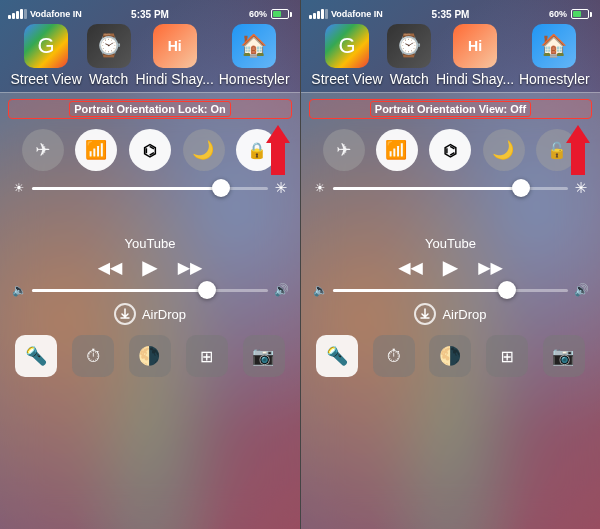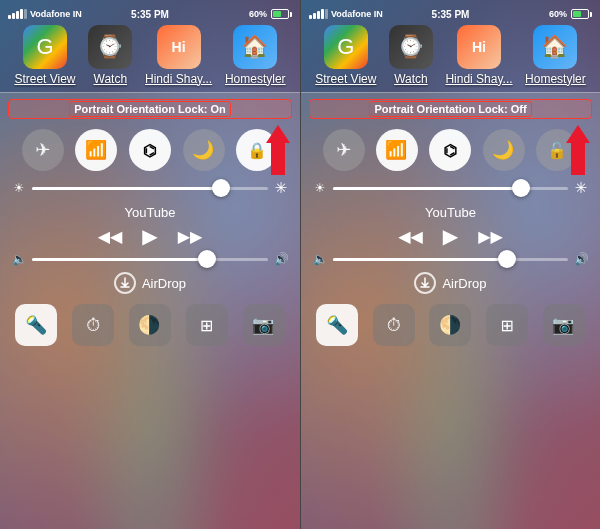--- a/index.html
+++ b/index.html
@@ -141,25 +141,24 @@
       border-radius: 10px;
       display: flex;
       align-items: center;
       justify-content: center;
       font-size: 20px;
       color: #fff;
       overflow: hidden;
     }
 
     .app-label {
-      font-size: 12px;
+      font-size: 14px;
       color: #fff;
       text-shadow: 0 1px 2px rgba(0,0,0,0.7);
       white-space: nowrap;
-      text-decoration: underline;
     }
 
     
     .icon-street-view { background: linear-gradient(135deg, #4285f4, #34a853, #fbbc05, #ea4335); }
     .icon-watch { background: linear-gradient(135deg, #333, #555); }
     .icon-hindi { background: linear-gradient(135deg, #ff6b35, #f7c59f); }
     .icon-homestyler { background: linear-gradient(135deg, #2196f3, #64b5f6); }
 
     
     .control-center {
@@ -274,20 +273,21 @@
       flex-direction: column;
       align-items: center;
       gap: 4px;
     }
 
     .now-playing-title {
       font-size: 13px;
       color: #fff;
       font-weight: 500;
       text-align: right;
+      margin-top: 31px;
     }
 
     .media-controls {
       display: flex;
       justify-content: center;
       align-items: center;
       gap: 20px;
     }
 
     .media-btn {
@@ -559,21 +559,21 @@
       <div class="app-icon-img icon-homestyler">
         <span style="font-size:22px">🏠</span>
       </div>
       <span class="app-label">Homestyler</span>
     </div>
   </div>
 
   <div class="control-center">
 
     <div class="orientation-banner off">
-      <span style="border: 1.5px solid #ff3b30; border-radius:3px; padding: 1px 4px;">Portrait Orientation Lock: Off</span>
+      <span style="border: 1.5px solid #ff3b30; border-radius:3px; padding: 1px 4px;">Portrait Orientation View: Off</span>
     </div>
 
     <div class="toggle-row">
       <div class="toggle-btn inactive" title="Airplane Mode">
         <span>✈</span>
       </div>
       <div class="toggle-btn active" title="WiFi">
         <span>📶</span>
       </div>
       <div class="toggle-btn active" title="Bluetooth" style="font-weight:bold; font-size:16px;">

